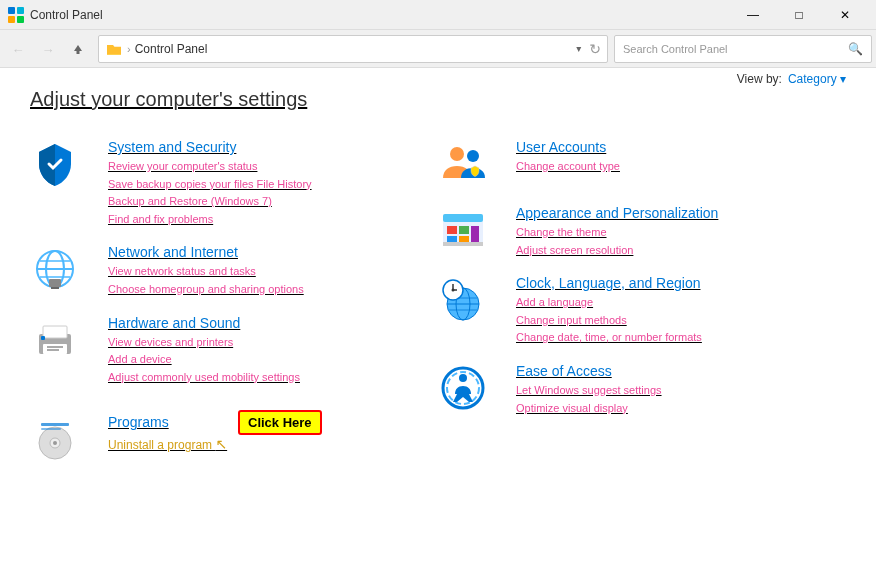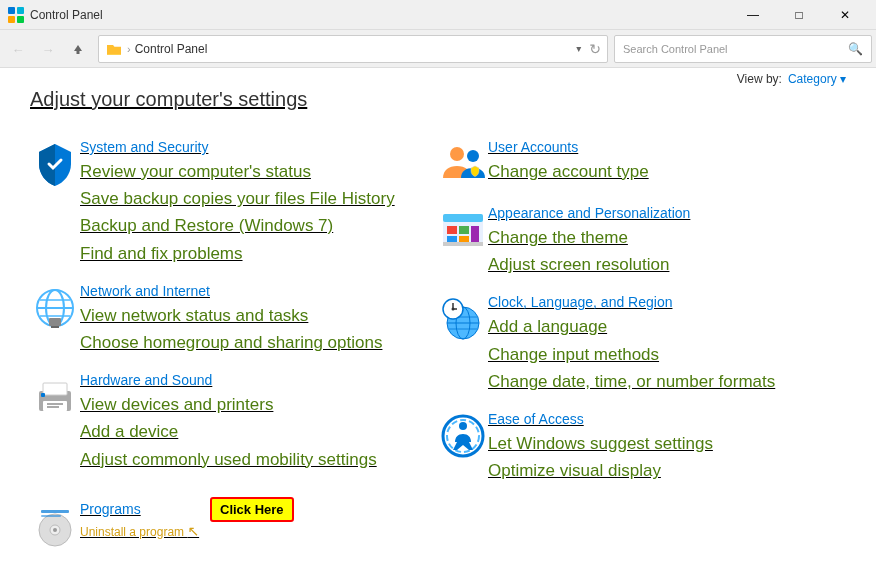--- a/index.html
+++ b/index.html
@@ -39,25 +39,25 @@
     .address-text { flex: 1; font-size: 12px; color: #333; }
     .address-arrow { color: #666; font-size: 10px; margin-right: 4px; }
     .search-bar {
       width: 258px; height: 28px; border: 1px solid #ccc; border-radius: 2px;
       padding: 0 8px; font-size: 12px; background: #fff;
       display: flex; align-items: center;
     }
     .search-icon { color: #666; margin-left: auto; }
 
     .categories-grid { display: grid; grid-template-columns: 1fr 1fr; gap: 0; }
-    .category-item { display: flex; align-items: flex-start; padding: 8px 0; gap: 0; }
+    .category-item { display: flex; align-items: flex-start; padding: 8px 0; gap: 28px; }
     .category-icon { width: 50px; height: 50px; flex-shrink: 0; display: flex; align-items: center; justify-content: center; }
     .category-content { flex: 1; }
     .category-title { font-size: 14px; color: #0078d7; cursor: pointer; margin-bottom: 3px; }
-    .category-link { display: block; color: #4d7c0f; font-size: 17px; cursor: pointer; line-height: 1.6; }
+    .category-link { display: block; color: #ec4899; font-size: 11px; cursor: pointer; line-height: 1.6; }
 
     
     .programs-section { position: relative; }
     .click-here-badge {
       position: absolute; top: -4px; left: 130px;
       background: #ffff00; border: 2px solid #ff0000;
       padding: 3px 8px; font-size: 13px; font-weight: bold; color: #000;
       border-radius: 3px; z-index: 10; white-space: nowrap;
     }
     .uninstall-link { color: #d4a017; font-size: 12px; cursor: pointer; }

